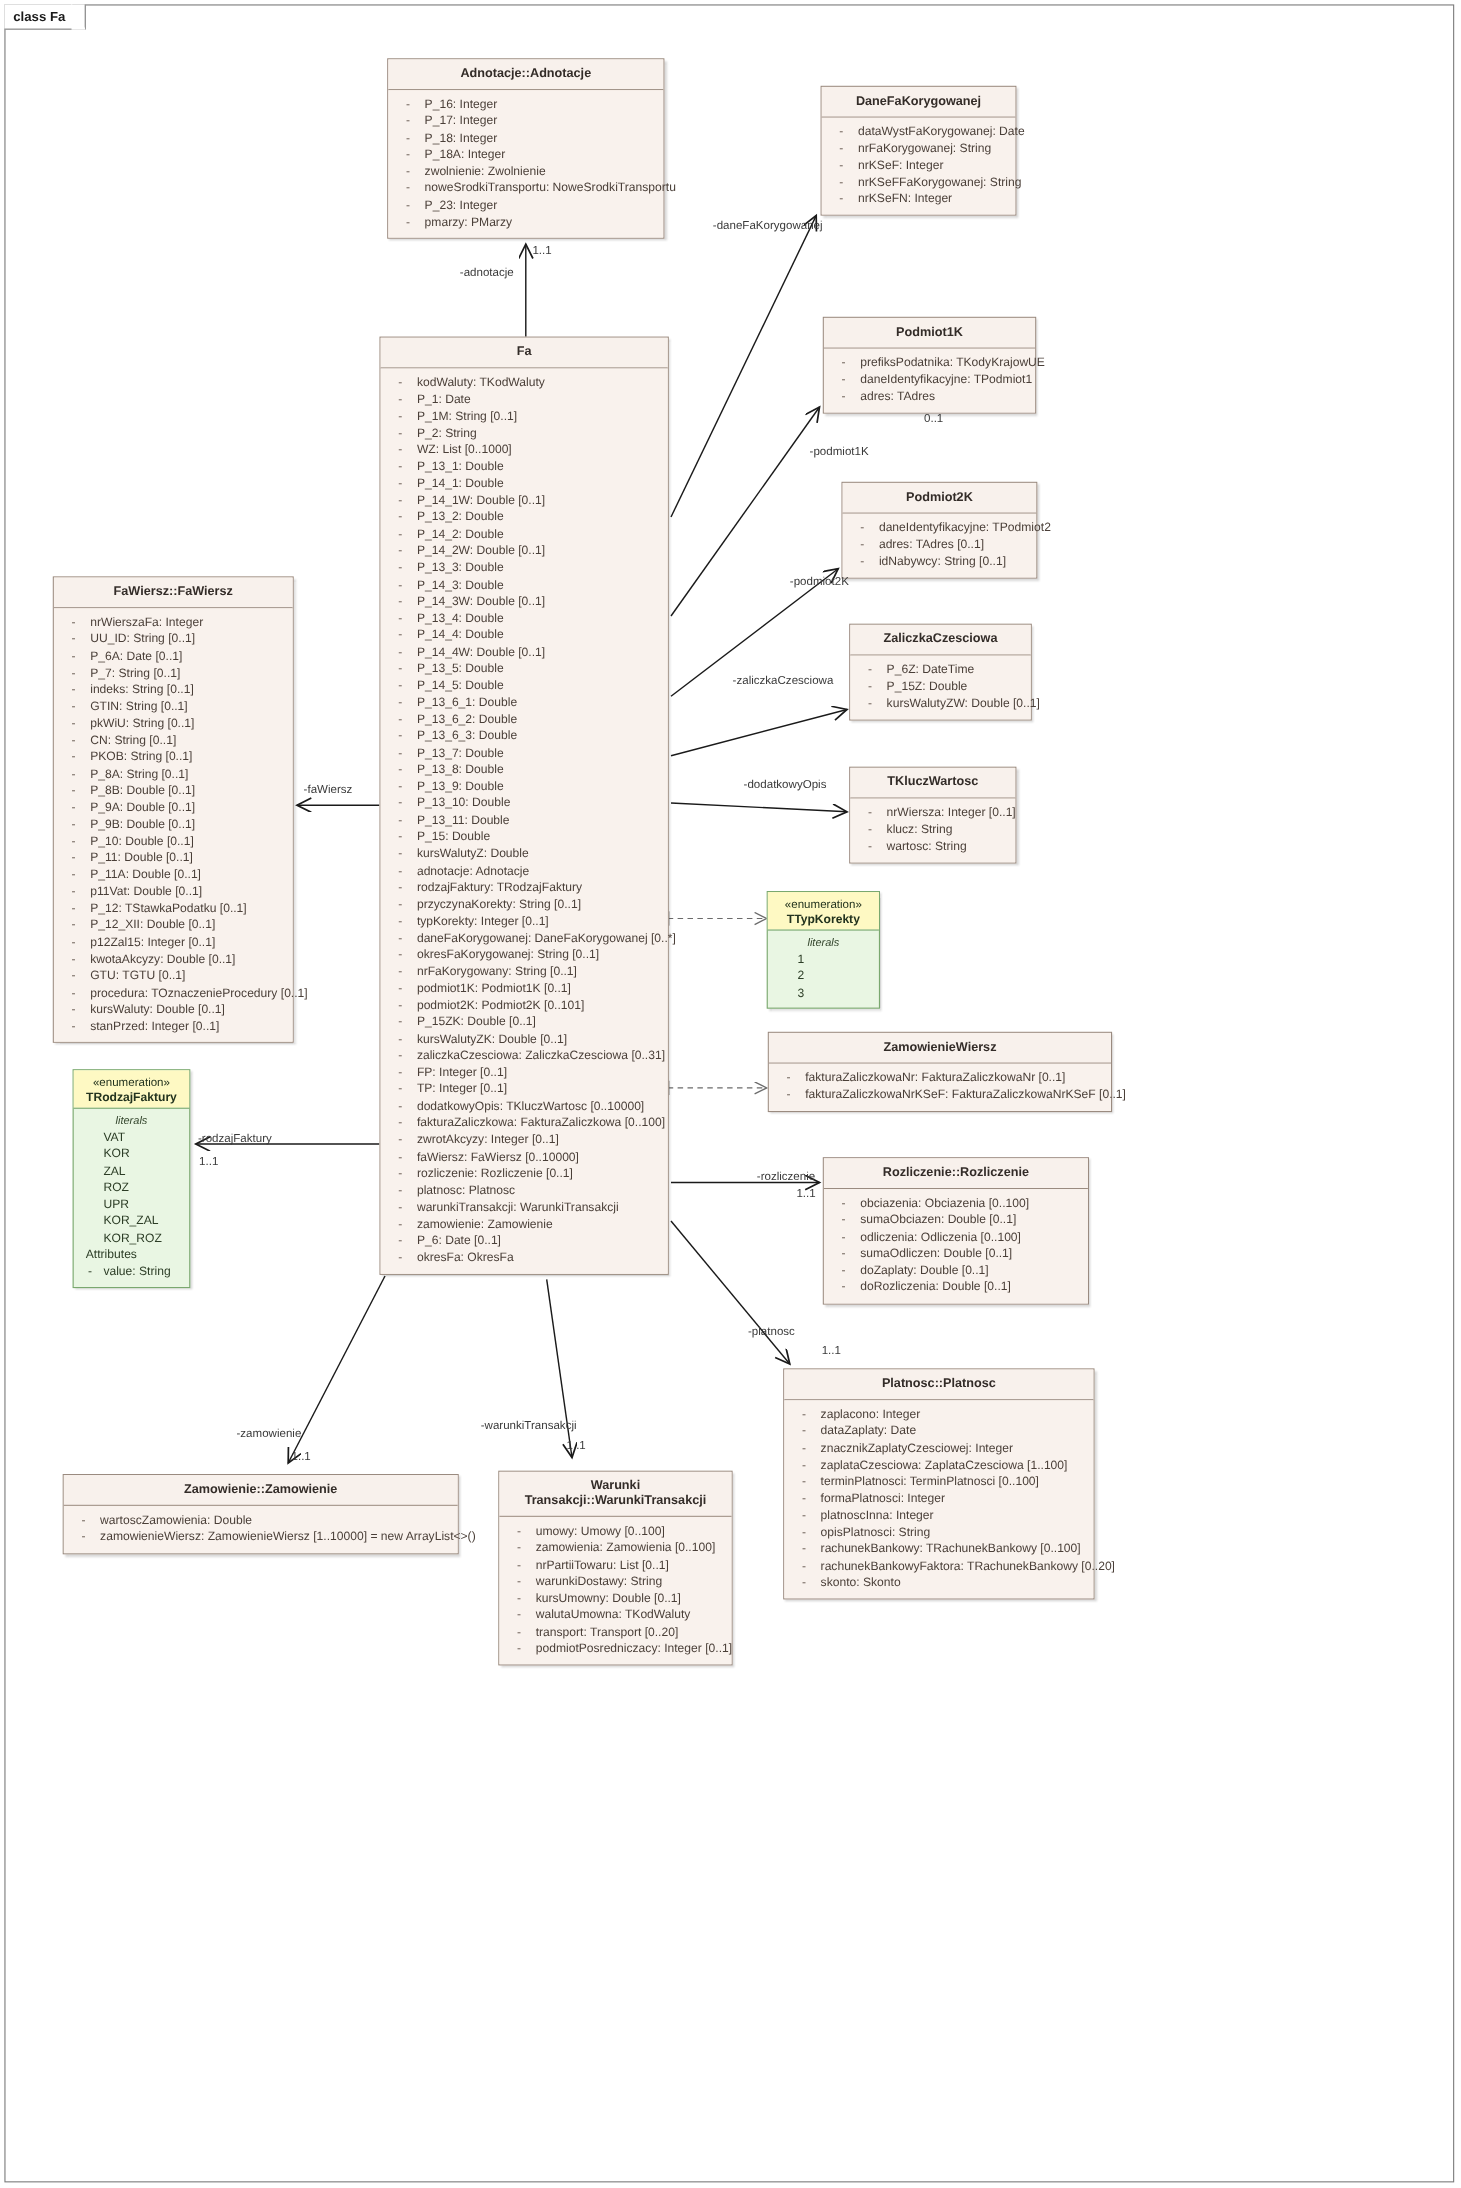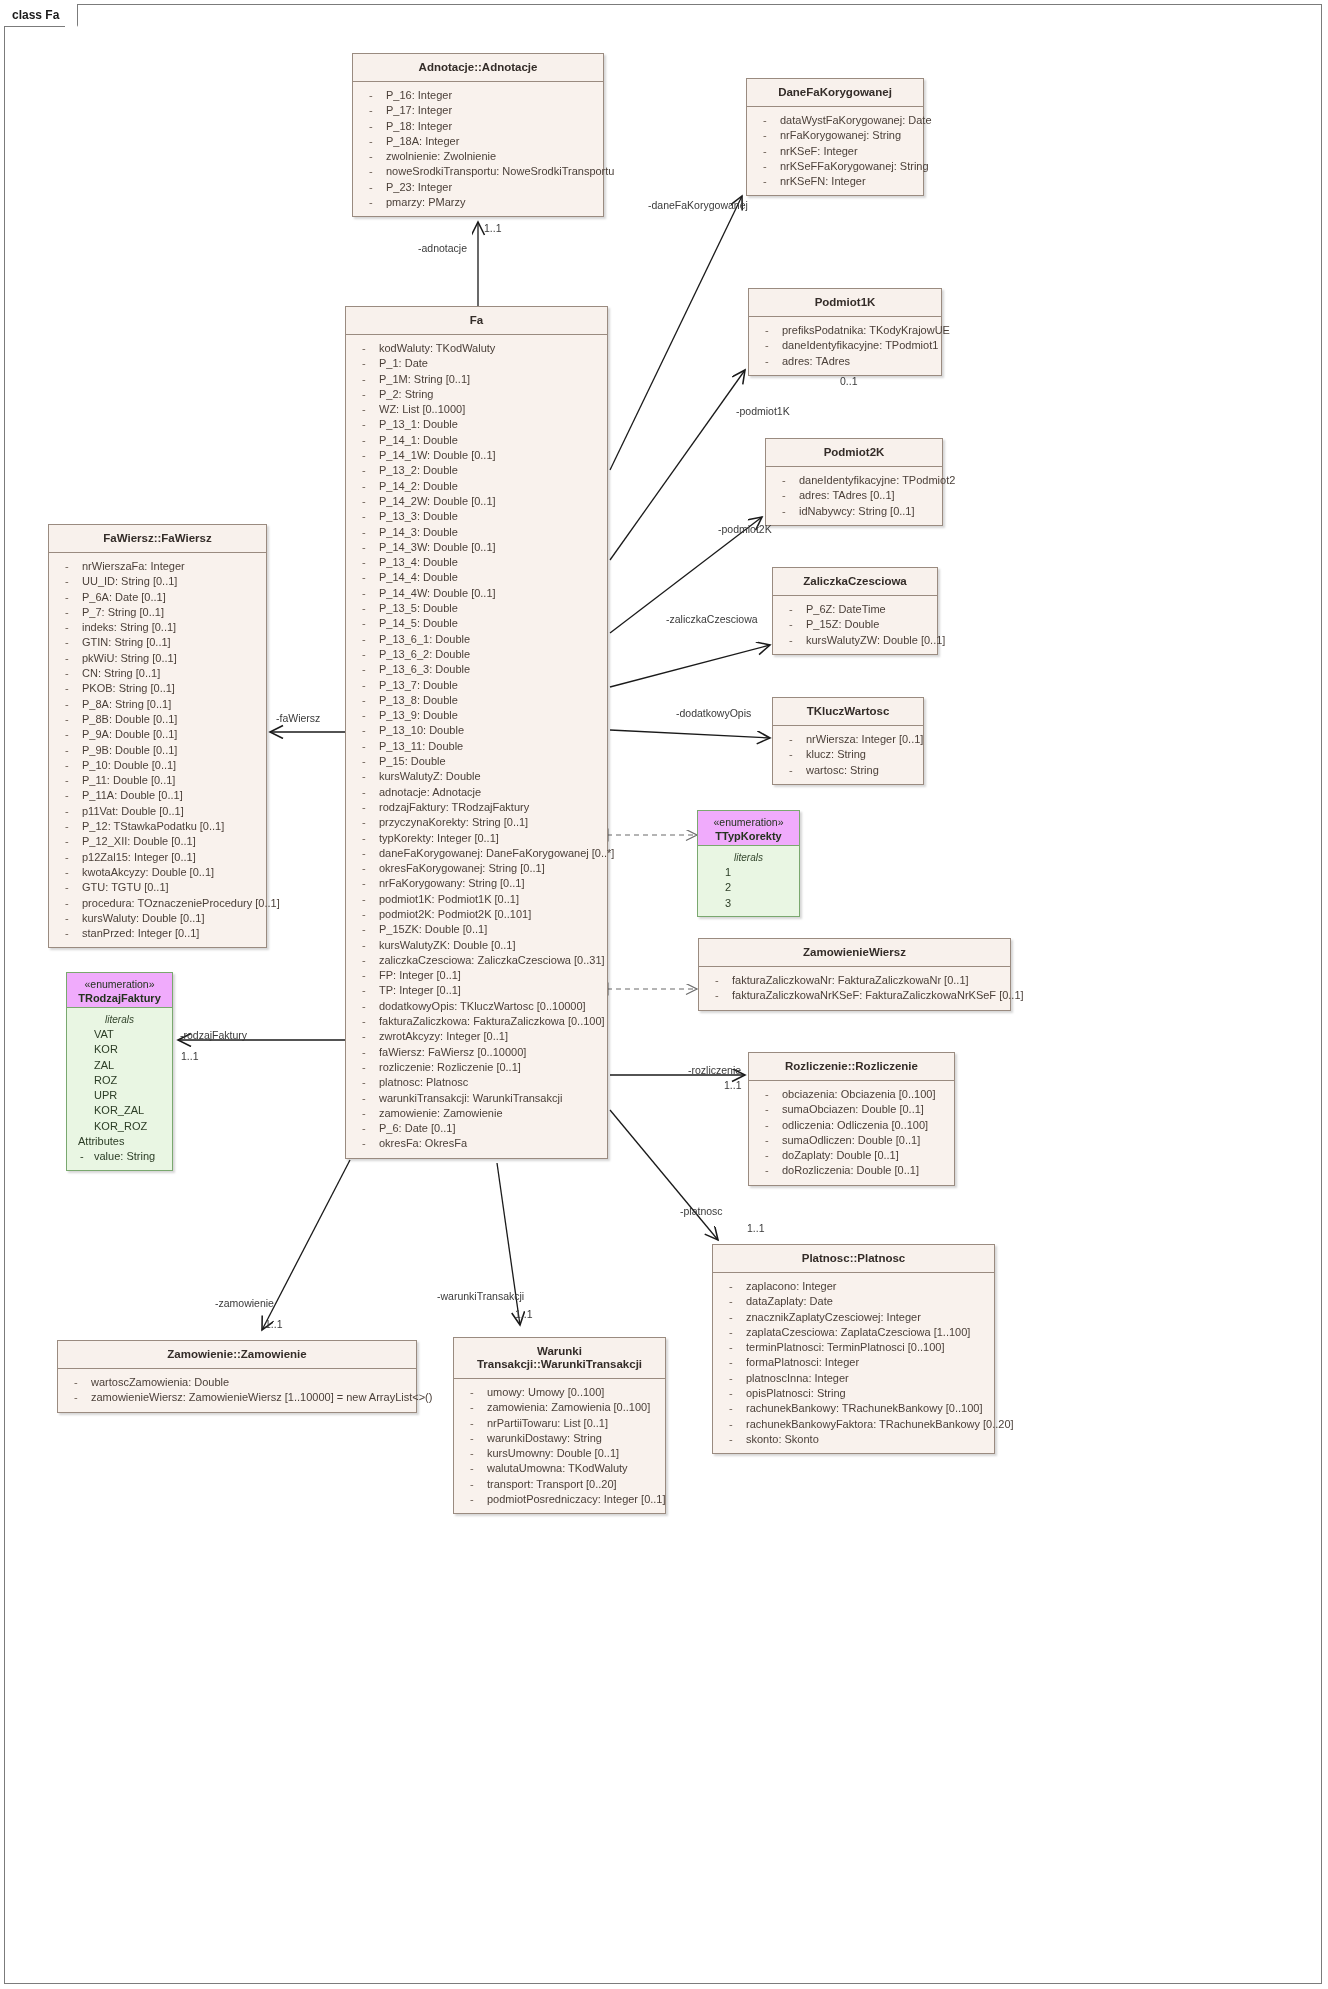--- a/index.html
+++ b/index.html
@@ -89,21 +89,21 @@
     border: 1px solid #7aa86f;
     background: #e9f6e3;
     box-shadow: 2px 2px 2px rgba(0,0,0,0.16);
     z-index: 3;
   }
   .enum-head {
     text-align: center;
     font-size: 11px;
     color: #23331e;
     padding: 5px 4px 2px 4px;
-    background: #f0abfc;
+    background: #fef9c3;
     line-height: 13.5px;
   }
   .enum-head .stereo { display: block; font-weight: normal; font-size: 10.5px; }
   .enum-head .nm { display: block; font-weight: bold; }
   .enum-sep { border-top: 1px solid #7aa86f; }
   .enum-body { padding: 4px 3px 5px 3px; }
   .enum-section {
     font-size: 10px;
     font-style: italic;
     color: #33452c;
@@ -361,21 +361,21 @@
 </div>
 
 <div class="cls" style="left:698px; top:938px; width:313px;">
   <div class="cls-title">ZamowienieWiersz</div>
   <div class="cls-body">
     <span class="attr">fakturaZaliczkowaNr: FakturaZaliczkowaNr [0..1]</span>
     <span class="attr">fakturaZaliczkowaNrKSeF: FakturaZaliczkowaNrKSeF [0..1]</span>
   </div>
 </div>
 
-<div class="cls" style="left:748px; top:1052px; width:207px;">
+<div class="cls" style="left:748px; top:1052px; width:242px;">
   <div class="cls-title">Rozliczenie::Rozliczenie</div>
   <div class="cls-body">
     <span class="attr">obciazenia: Obciazenia [0..100]</span>
     <span class="attr">sumaObciazen: Double [0..1]</span>
     <span class="attr">odliczenia: Odliczenia [0..100]</span>
     <span class="attr">sumaOdliczen: Double [0..1]</span>
     <span class="attr">doZaplaty: Double [0..1]</span>
     <span class="attr">doRozliczenia: Double [0..1]</span>
   </div>
 </div>

